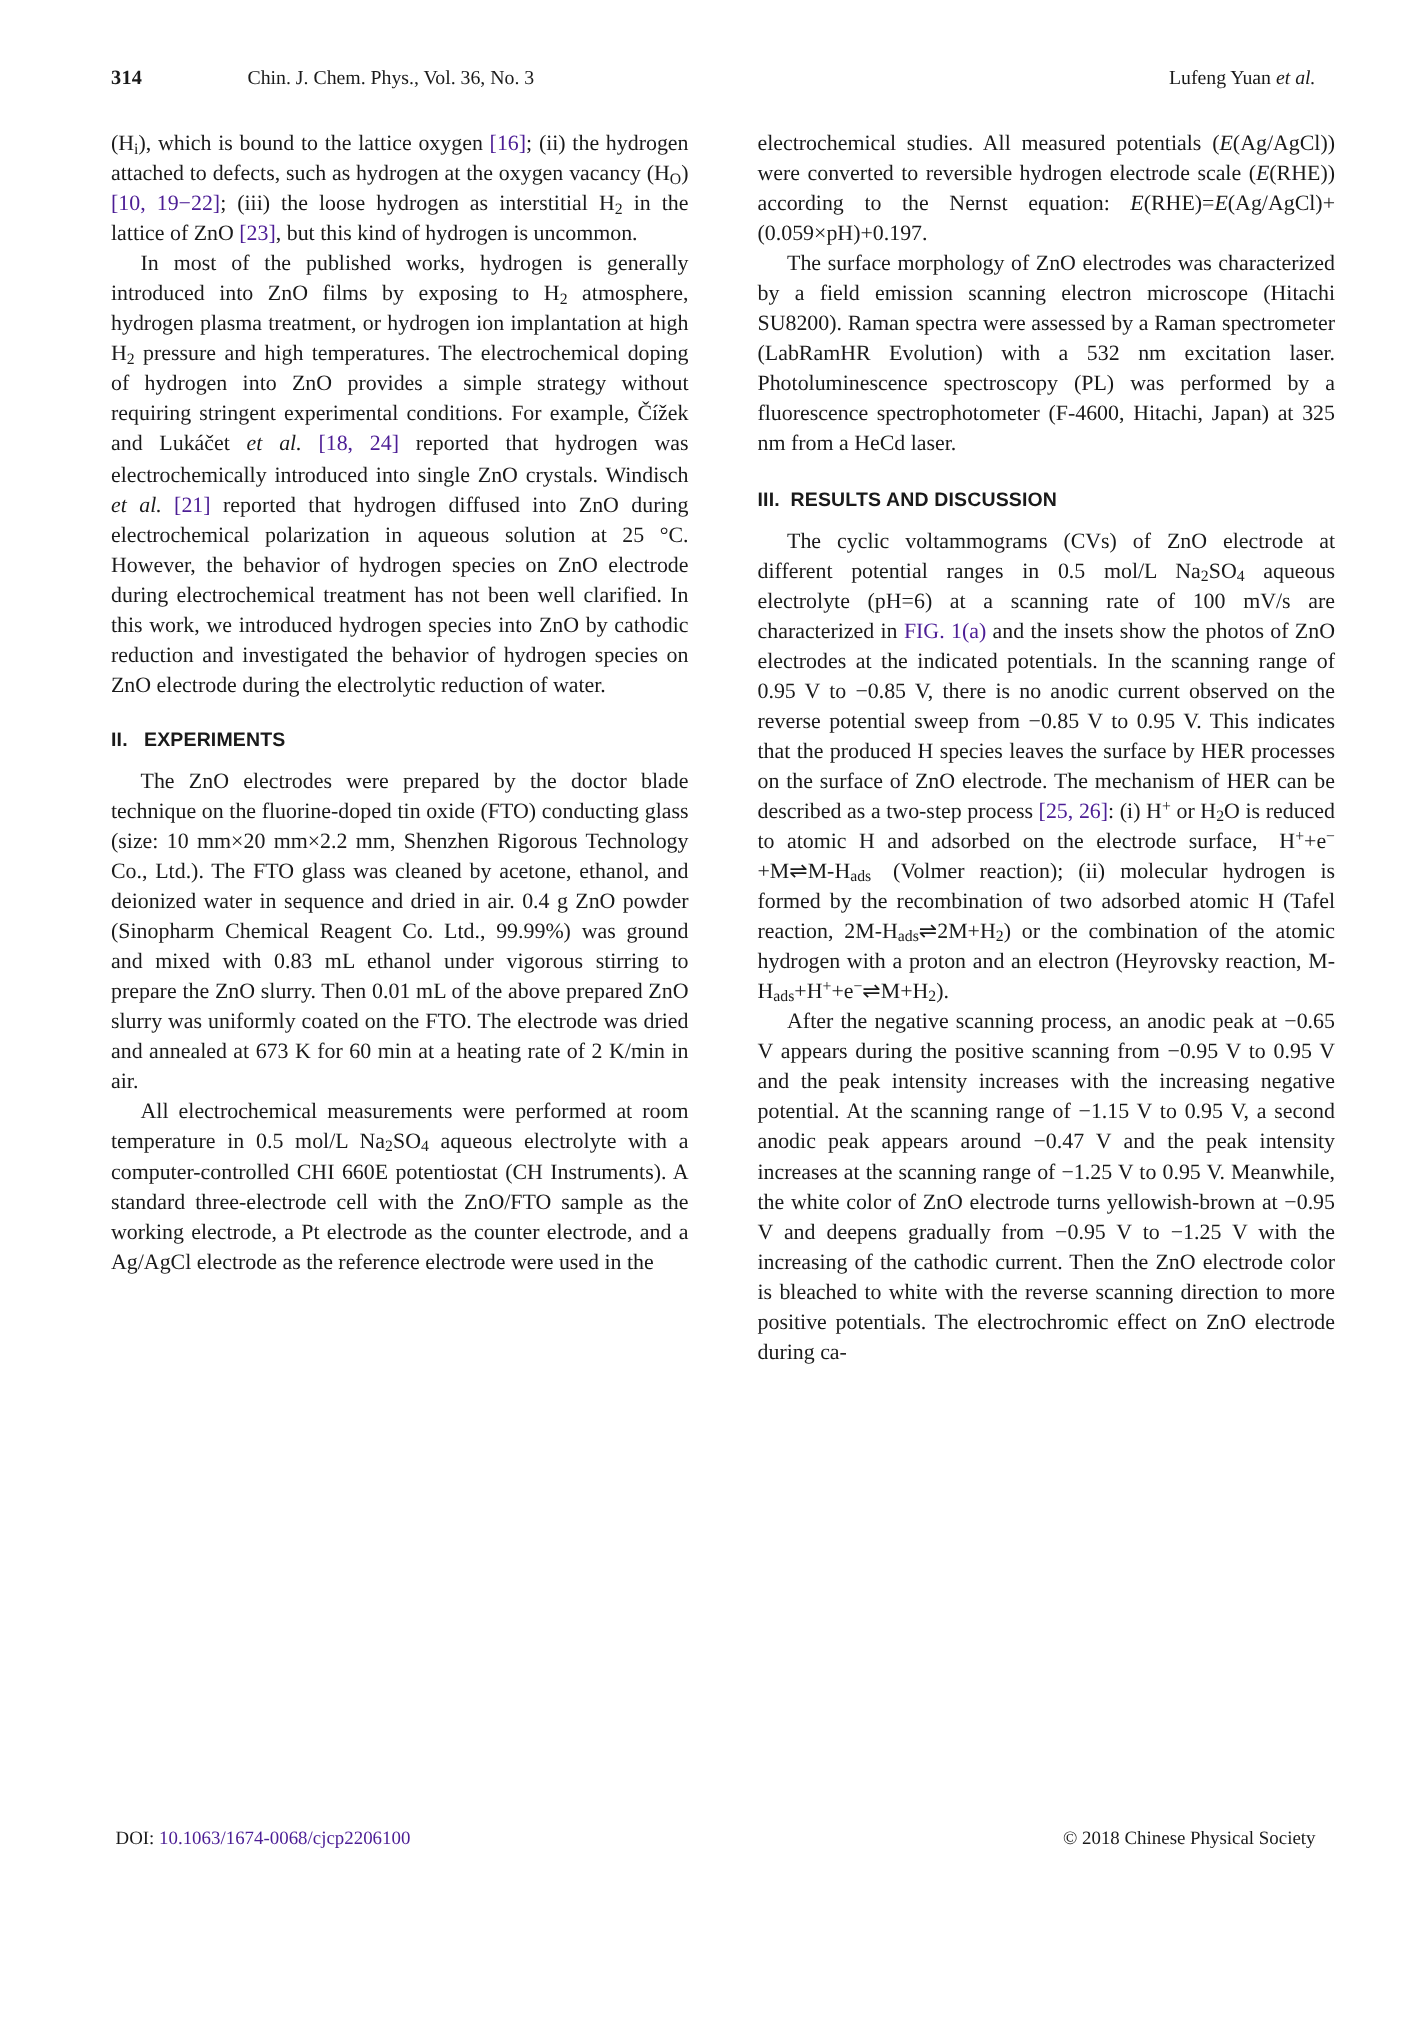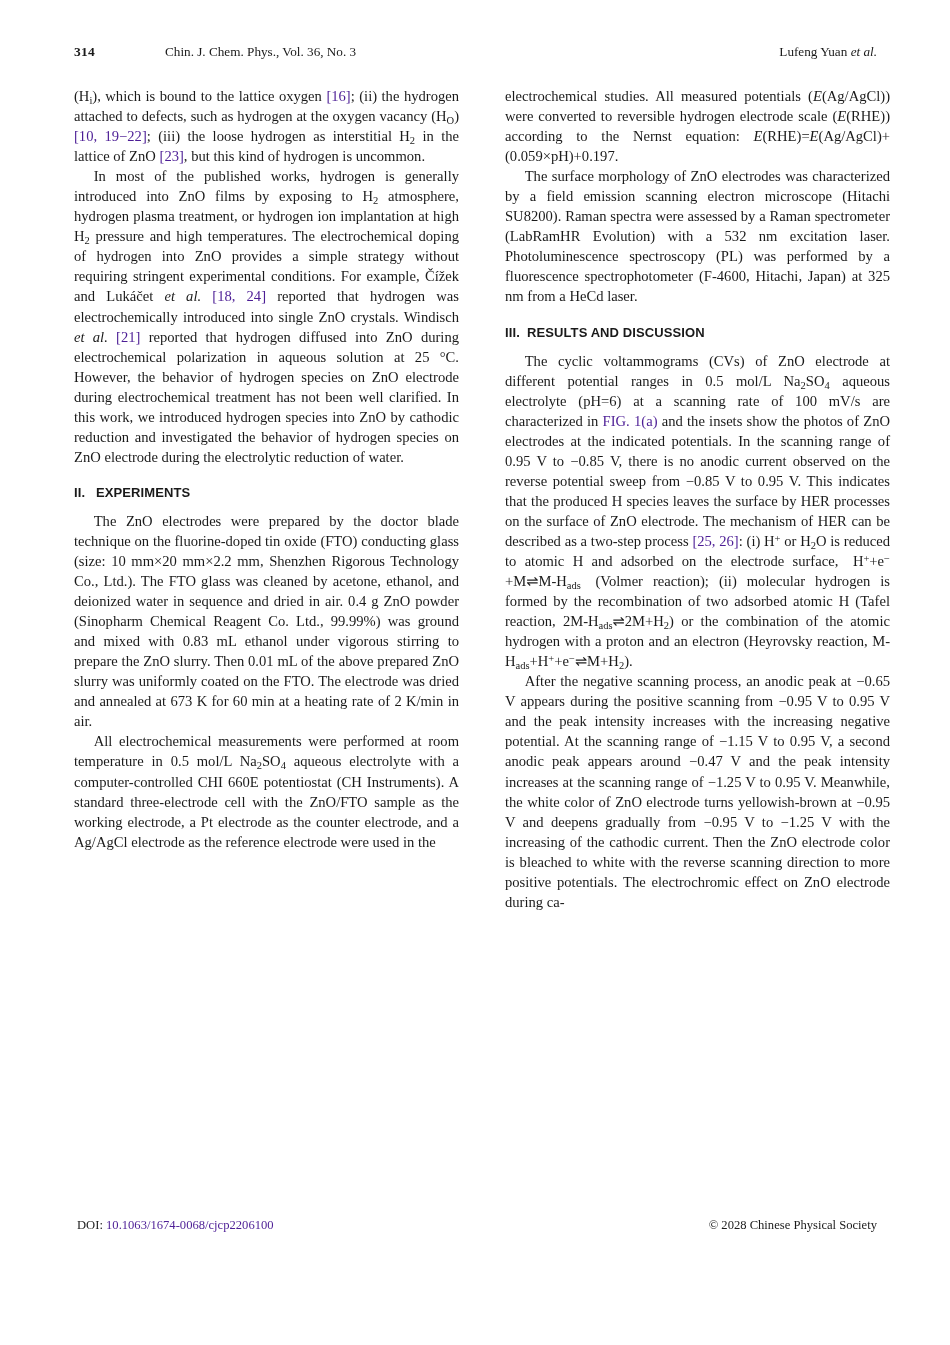--- a/index.html
+++ b/index.html
@@ -146,16 +146,16 @@
 
     <h2 class="sec"><span class="num">III.</span><span>RESULTS AND DISCUSSION</span></h2>
 
     <p class="para"><span>The cyclic voltammograms (CVs) of ZnO electrode at different potential ranges in 0.5 mol/L Na</span><sub>2</sub><span>SO</span><sub>4</sub><span> aqueous electrolyte (pH=6) at a scanning rate of 100 mV/s are characterized in </span><span class="lnk">FIG. 1(a)</span><span> and the insets show the photos of ZnO electrodes at the indicated potentials. In the scanning range of 0.95 V to −0.85 V, there is no anodic current observed on the reverse potential sweep from −0.85 V to 0.95 V. This indicates that the produced H species leaves the surface by HER processes on the surface of ZnO electrode. The mechanism of HER can be described as a two-step process </span><span class="lnk">[25, 26]</span><span>: (i) H</span><sup>+</sup><span> or H</span><sub>2</sub><span>O is reduced to atomic H and adsorbed on the electrode surface, H</span><sup>+</sup><span>+e</span><sup>−</sup><span>+M⇌M-H</span><sub>ads</sub><span> (Volmer reaction); (ii) molecular hydrogen is formed by the recombination of two adsorbed atomic H (Tafel reaction, 2M-H</span><sub>ads</sub><span>⇌2M+H</span><sub>2</sub><span>) or the combination of the atomic hydrogen with a proton and an electron (Heyrovsky reaction, M-H</span><sub>ads</sub><span>+H</span><sup>+</sup><span>+e</span><sup>−</sup><span>⇌M+H</span><sub>2</sub><span>).</span></p>
 
     <p class="para">After the negative scanning process, an anodic peak at −0.65 V appears during the positive scanning from −0.95 V to 0.95 V and the peak intensity increases with the increasing negative potential. At the scanning range of −1.15 V to 0.95 V, a second anodic peak appears around −0.47 V and the peak intensity increases at the scanning range of −1.25 V to 0.95 V. Meanwhile, the white color of ZnO electrode turns yellowish-brown at −0.95 V and deepens gradually from −0.95 V to −1.25 V with the increasing of the cathodic current. Then the ZnO electrode color is bleached to white with the reverse scanning direction to more positive potentials. The electrochromic effect on ZnO electrode during ca-</p>
   </div>
 
   <div class="footer">
     <span class="doi"><span>DOI: </span><span class="lnk">10.1063/1674-0068/cjcp2206100</span></span>
-    <span class="copy">© 2028 Chinese Physical Society</span>
+    <span class="copy">© 2018 Chinese Physical Society</span>
   </div>
 
 </div>
 
 </body></html>

